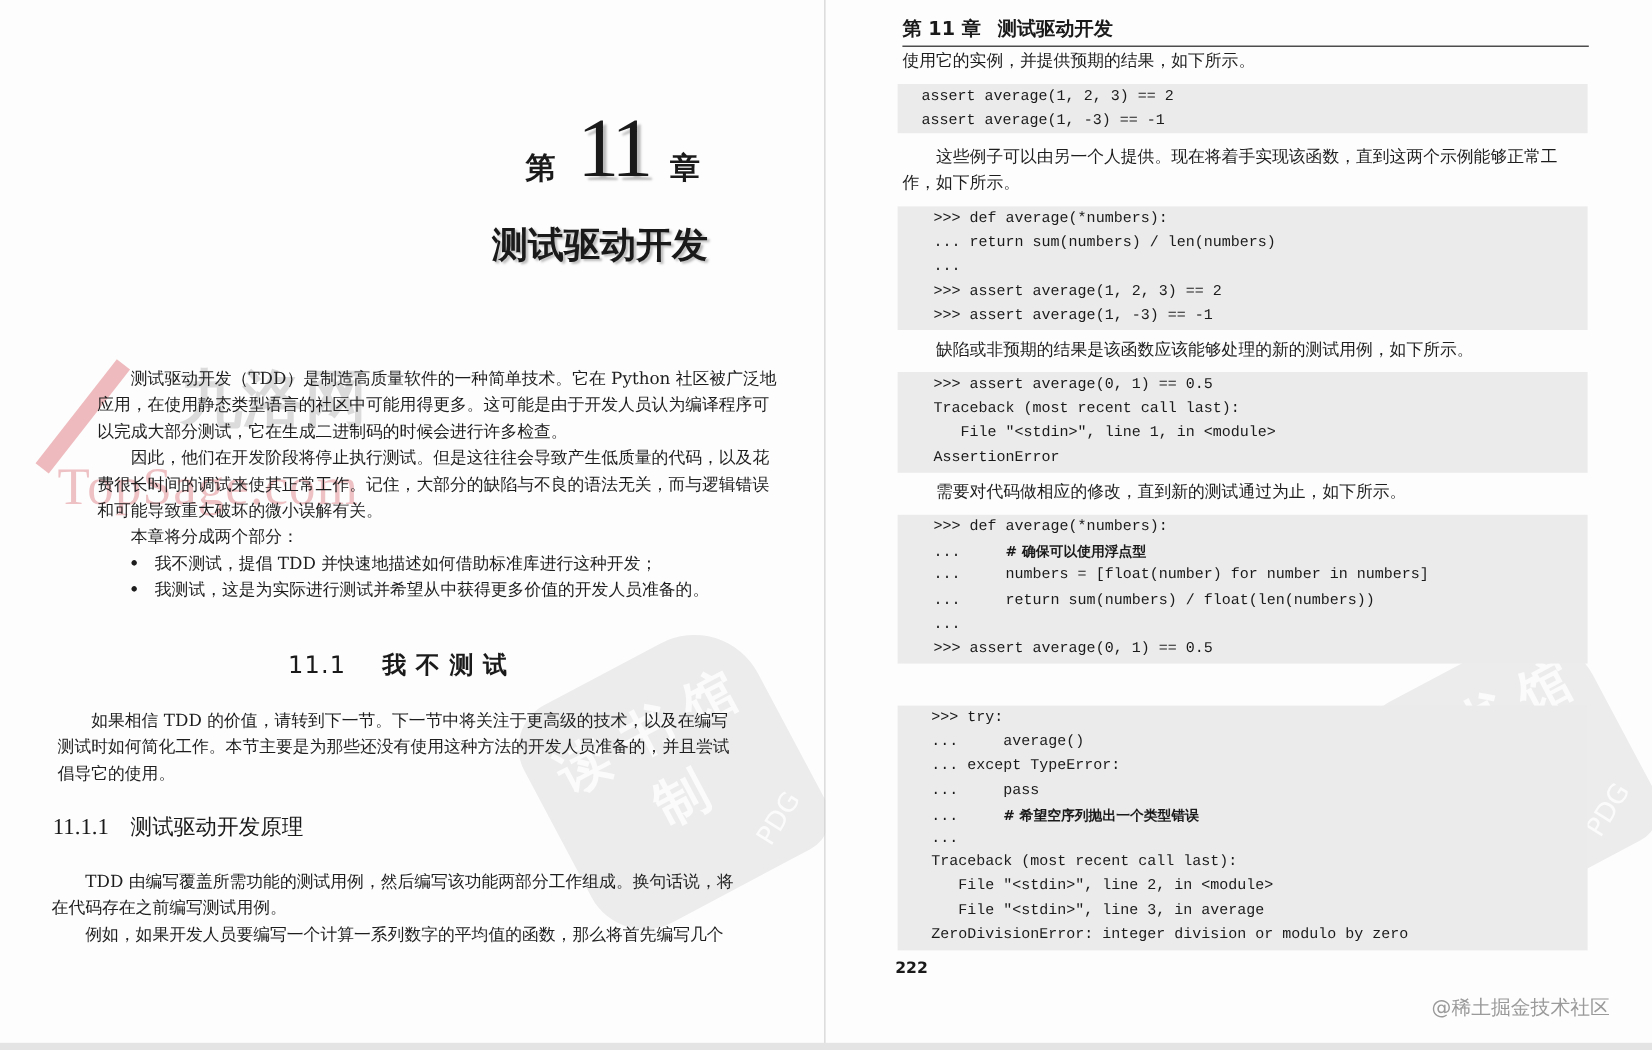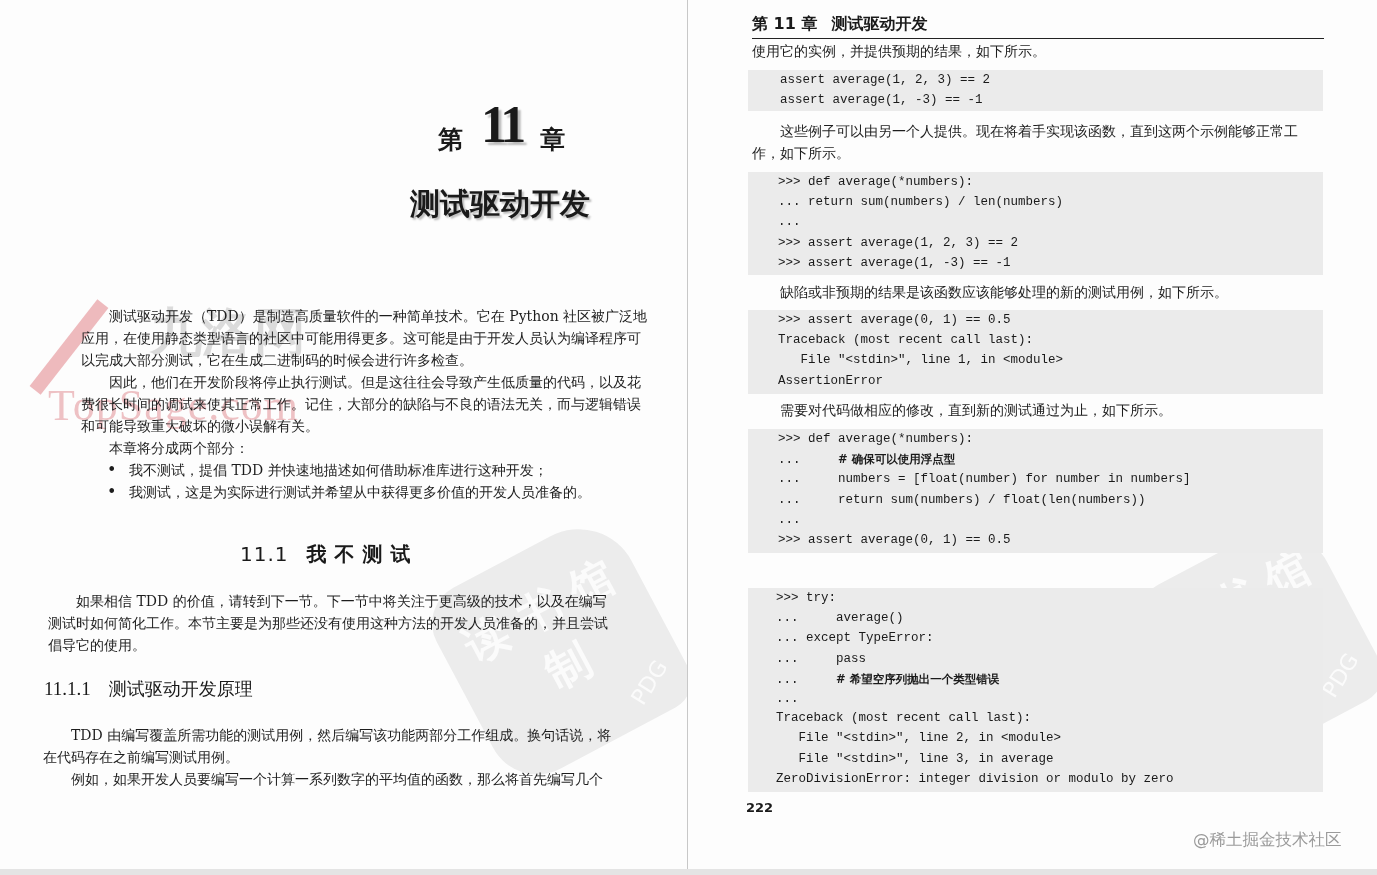--- a/index.html
+++ b/index.html
@@ -16,32 +16,32 @@
   .wm-seal { position: absolute; background: #ececec; border-radius: 40px 60px 30px 50px; transform: rotate(-28deg); overflow: hidden; }
   .wm-seal .glyphs { position: absolute; color: #fbfbfb; font-family: "DejaVu Serif", serif; font-weight: bold; font-size: 44px; line-height: 62px; width: 100%; text-align: center; }
   .wm-seal .pdg { position: absolute; right: 18px; bottom: 22px; color: #fbfbfb; font-family: "DejaVu Sans", sans-serif; font-size: 22px; transform: rotate(-30deg); }
   .wm-topsage { position: absolute; left: 48px; top: 380px; font-family: "Liberation Serif", serif; font-size: 44px; color: rgba(210, 80, 90, 0.35); letter-spacing: 1px; }
   .wm-slash { position: absolute; left: 62px; top: 292px; width: 14px; height: 110px; background: rgba(210, 60, 70, 0.35); transform: rotate(38deg); }
   .wm-jiuye { position: absolute; left: 150px; top: 298px; font-size: 52px; color: rgba(120,120,120,0.25); font-weight: bold; }
 
   
   .chapter-head { position: absolute; left: 438px; top: 92px; display: flex; align-items: flex-end; gap: 18px; }
   .ch-di, .ch-zhang { font-size: 25px; font-weight: bold; font-family: "DejaVu Serif", serif; margin-bottom: 2px; }
-  .ch-num { font-family: "Liberation Serif", serif; font-weight: bold; font-size: 52px; line-height: 66px; letter-spacing: -4px; text-shadow: 3px 3px 2px #bbb; }
+  .ch-num { font-family: "Liberation Serif", serif; font-weight: normal; font-size: 70px; line-height: 66px; letter-spacing: -4px; text-shadow: 3px 3px 2px #bbb; }
   .chapter-title { position: absolute; left: 410px; top: 184px; font-size: 30px; font-weight: bold; letter-spacing: 0px; text-shadow: 2px 2px 2px #bbb; }
 
   .body-text { position: absolute; font-size: 14px; line-height: 22px; color: #1d1d1d; }
   .para { text-indent: 2em; }
   .left-block { left: 48px; width: 570px; }
   .bullets { list-style: none; }
   .bullets li { position: relative; padding-left: 48px; }
   .bullets li::before { content: "•"; position: absolute; left: 26px; font-size: 16px; }
 
   .section-title { position: absolute; left: 240px; top: 541px; font-size: 20px; font-weight: bold; font-family: "DejaVu Sans", sans-serif; letter-spacing: 1px; }
-  .section-title .num { margin-right: 18px; font-weight: normal; }
+  .section-title .num { margin-right: 30px; font-weight: normal; }
   .section-title .txt { letter-spacing: 8px; }
   .subsection-title { position: absolute; left: 44px; top: 677px; font-size: 18px; font-family: "DejaVu Serif", serif; }
   .subsection-title .num { margin-right: 18px; font-family: "Liberation Serif", serif; font-size: 19px; }
 
   
   .running-head { position: absolute; left: 752px; top: 14px; width: 572px; border-bottom: 1.5px solid #222; padding-bottom: 3px; font-size: 16px; font-family: "DejaVu Sans", sans-serif; font-weight: bold; }
   .running-head .rh-chapter { margin-right: 14px; }
   .right-block { left: 752px; width: 572px; }
   .code { position: absolute; left: 748px; width: 575px; background: #ebebeb; font-family: "Liberation Mono", "DejaVu Sans Mono", monospace; font-size: 12.5px; color: #1a1a1a; padding-left: 30px; }
   .code .line { height: 20.2px; line-height: 20.2px; white-space: pre; }
@@ -104,21 +104,21 @@
 </div>
 
 <div class="running-head">
   <span class="rh-chapter">第 11 章</span><span>测试驱动开发</span>
 </div>
 
 <div class="body-text right-block" style="top:40px;">
   <p>使用它的实例，并提供预期的结果，如下所示。</p>
 </div>
 
-<div class="code" style="top:70px; height:41px; padding-left:32px;">
+<div class="code" style="top:70px; height:41px; padding-left:20px;">
   <div class="line">assert average(1, 2, 3) == 2</div>
   <div class="line">assert average(1, -3) == -1</div>
 </div>
 
 <div class="body-text right-block" style="top:120px;">
   <p class="para">这些例子可以由另一个人提供。现在将着手实现该函数，直到这两个示例能够正常工作，如下所示。</p>
 </div>
 
 <div class="code" style="top:172px; height:103px;">
   <div class="line">&gt;&gt;&gt; def average(*numbers):</div>

